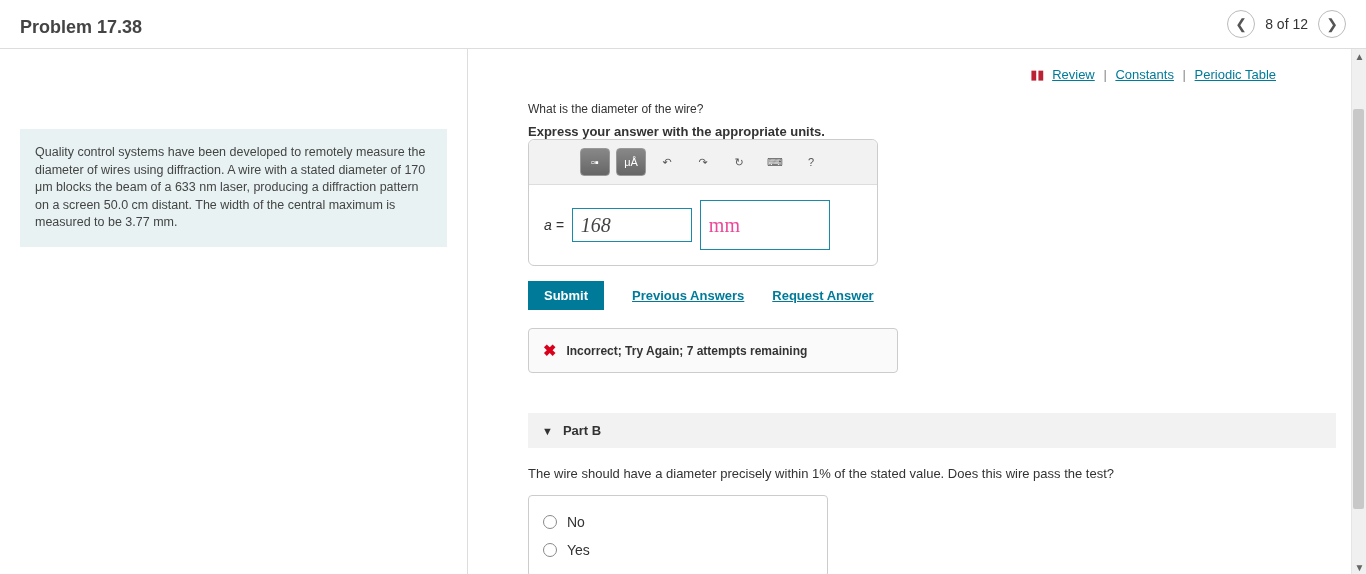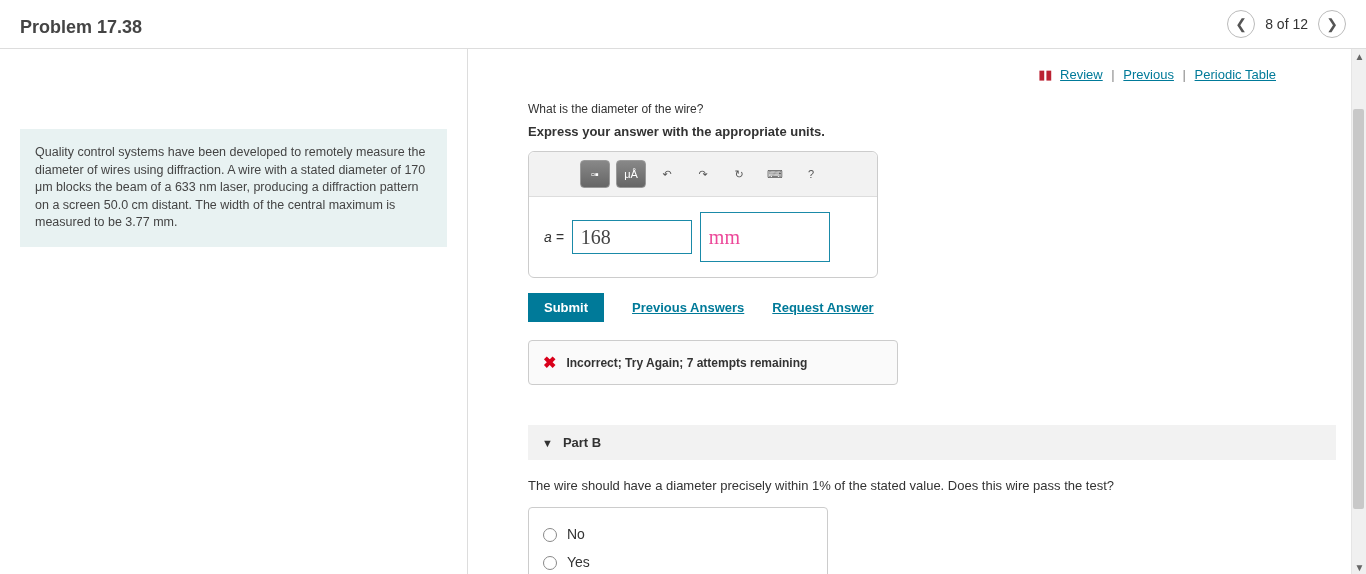--- a/index.html
+++ b/index.html
@@ -11,41 +11,41 @@
   .pager-text { font-size: 14px; color: #333; }
   .content { display: flex; height: calc(574px - 48px); }
   .left-pane { width: 468px; padding: 20px 20px 0 20px; border-right: 1px solid #ddd; }
   .context-box { background: #e8f2f2; padding: 15px; color: #444; line-height: 1.4; font-size: 12.5px; margin-top: 60px; }
   .right-pane { flex: 1; position: relative; overflow-y: auto; padding: 0 30px 20px 60px; }
   .top-links { text-align: right; padding: 18px 60px 20px 0; font-size: 13px; }
   .top-links a { color: #007a99; text-decoration: underline; cursor: pointer; }
   .top-links .sep { color: #888; margin: 0 5px; }
   .flag-icon { color: #b23; margin-right: 4px; }
   .question-text { font-size: 12px; color: #333; margin-bottom: 8px; }
-  .bold-instr { font-weight: bold; font-size: 13px; margin-bottom: 12px; }
+  .bold-instr { font-weight: bold; font-size: 13px; margin-bottom: 0; }
   .answer-box { border: 1px solid #ccc; border-radius: 6px; background: #fff; width: 350px; padding: 0; }
   .toolbar { background: #f2f2f2; border-bottom: 1px solid #ddd; border-radius: 6px 6px 0 0; padding: 8px; display: flex; align-items: center; gap: 6px; justify-content: center; }
   .tool { width: 30px; height: 28px; border: 1px solid #999; border-radius: 4px; background: linear-gradient(#888,#666); color: #fff; display:flex; align-items:center; justify-content:center; font-size: 11px; cursor:pointer; }
   .tool.light { background: #f2f2f2; color:#555; border:none; }
   .answer-row { padding: 15px; display: flex; align-items: center; gap: 8px; }
   .var-label { font-style: italic; font-size: 14px; }
-  .val-input { width: 120px; height: 34px; border: 1px solid #1a8aa8; font-size: 20px; padding: 0 8px; font-family: Georgia, serif; color:#444;}
+  .val-input { width: 120px; height: 34px; border: 1px solid #1a8aa8; font-size: 20px; padding: 0 8px; font-family: Georgia, serif; color:#444;font-style:italic;}
   .unit-input { width: 130px; height: 50px; border: 1px solid #1a8aa8; font-size: 20px; padding: 0 8px; font-family: Georgia, serif; color:#ec4899;}
   .actions { margin-top: 15px; display: flex; align-items: center; gap: 28px; }
   .submit-btn { background: #007a99; color: #fff; border: none; padding: 7px 16px; font-size: 13px; font-weight: bold; cursor: pointer; }
   .link-btn { color: #007a99; text-decoration: underline; font-size: 13px; cursor: pointer; font-weight: bold;}
   .feedback { margin-top: 18px; border: 1px solid #ccc; border-radius: 4px; padding: 12px 14px; display: flex; align-items: center; gap: 10px; width: 370px; background:#fafafa;}
   .x-icon { color: #d9001b; font-weight: bold; font-size: 16px; }
   .feedback-text { font-weight: bold; font-size: 12px; }
   .part-header { background: #f2f2f2; padding: 10px 14px; margin-top: 40px; display: flex; align-items: center; gap: 10px; width: 100%; }
   .caret { font-size: 11px; }
   .part-label { font-weight: bold; font-size: 13px; }
   .partb-q { font-size: 13px; margin: 18px 0 14px 0; }
   .choice-box { border: 1px solid #ccc; border-radius: 4px; width: 300px; padding: 12px 14px; }
-  .choice { display: flex; align-items: flex-end; gap: 10px; padding: 6px 0; font-size: 14px; }
+  .choice { display: flex; align-items: center; gap: 10px; padding: 6px 0; font-size: 14px; }
   .radio { width: 14px; height: 14px; border: 1.5px solid #888; border-radius: 50%; display:inline-block; }
   .scrollbar { position: absolute; right: 0; top: 0; width: 15px; height: 100%; background: #f0f0f0; border-left:1px solid #e5e5e5;}
   .scroll-thumb { position: absolute; right: 2px; top: 60px; width: 11px; height: 400px; background: #c8c8c8; border-radius: 2px; }
   .scroll-arrow { position:absolute; width:15px; height:15px; font-size:10px; color:#666; text-align:center; line-height:15px;}
   .scroll-arrow.up{top:0;} .scroll-arrow.down{bottom:0;}
 </style>
 </head>
 <body>
 
 <div class="header">
@@ -64,21 +64,21 @@
 <div class="content">
   <div class="left-pane">
     <div class="context-box">Quality control systems have been developed to remotely measure the diameter of wires using diffraction. A wire with a stated diameter of 170 μm blocks the beam of a 633 nm laser, producing a diffraction pattern on a screen 50.0 cm distant. The width of the central maximum is measured to be 3.77 mm.</div>
   </div>
 
   <div class="right-pane">
     <div class="top-links">
       <span class="flag-icon">▮▮</span>
       <a>Review</a>
       <span class="sep">|</span>
-      <a>Previous</a>
+      <a>Constants</a>
       <span class="sep">|</span>
       <a>Periodic Table</a>
     </div>
 
     <div class="question-text">What is the diameter of the wire?</div>
     <div class="bold-instr">Express your answer with the appropriate units.</div>
 
     <div class="answer-box">
       <div class="toolbar">
         <div class="tool">

